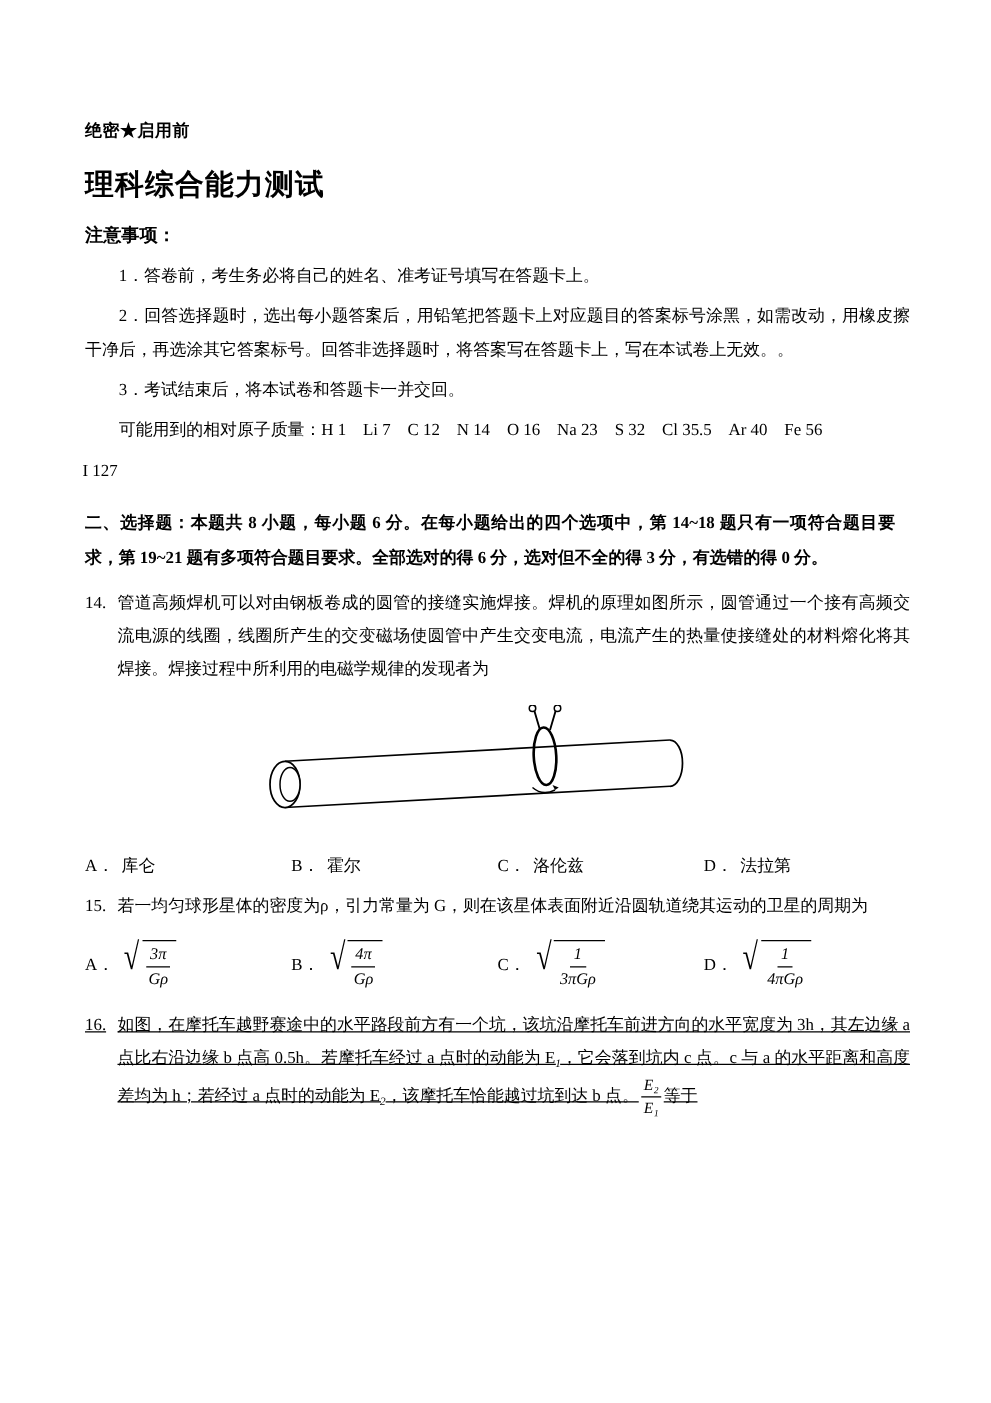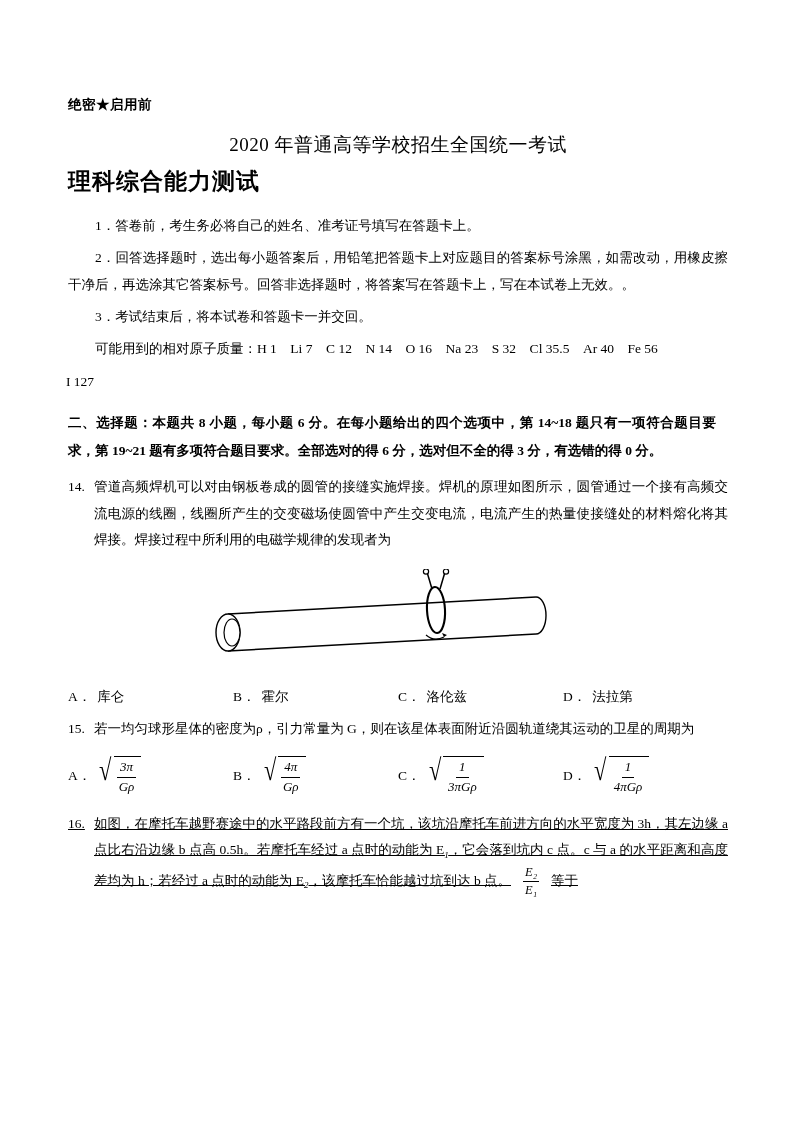--- a/index.html
+++ b/index.html
@@ -142,41 +142,41 @@
     vertical-align: sub;
     font-style: italic;
   }
   .inline-frac {
     display: inline-flex;
     flex-direction: column;
     align-items: center;
     vertical-align: middle;
     font-size: 12.5px;
     line-height: 1.2;
-    margin: 0 12px;
+    margin: 0 2px;
   }
   .inline-frac .n {
     border-bottom: 1px solid #000;
     padding: 0 2px 1px 2px;
   }
   .inline-frac .d {
     padding: 1px 2px 0 2px;
   }
 </style>
 </head>
 <body>
 
 <div class="page">
   <div class="content">
 
     <div class="secret">绝密★启用前</div>
 
-    <div class="title1">2020 年普通高等学校招生全国统一考试</div>
     <div class="title2">理科综合能力测试</div>
 
+    <div class="notice-head">注意事项：</div>
 
     <div class="para indent2">1．答卷前，考生务必将自己的姓名、准考证号填写在答题卡上。</div>
     <div class="para indent2">2．回答选择题时，选出每小题答案后，用铅笔把答题卡上对应题目的答案标号涂黑，如需改动，用橡皮擦干净后，再选涂其它答案标号。回答非选择题时，将答案写在答题卡上，写在本试卷上无效。。</div>
     <div class="para indent2">3．考试结束后，将本试卷和答题卡一并交回。</div>
     <div class="para indent2">可能用到的相对原子质量：H 1　Li 7　C 12　N 14　O 16　Na 23　S 32　Cl 35.5　Ar 40　Fe 56</div>
     <div class="para" style="margin-left:-2px;">I 127</div>
 
     <div class="section-head"><b>二、选择题：</b><b>本题共 8 小题，每小题 6 分。在每小题给出的四个选项中，第 14~18 题只有一项符合题目要求，第 19~21 题有多项符合题目要求。全部选对的得 6 分，选对但不全的得 3 分，有选错的得 0 分。</b></div>
 
     <div class="q-wrap">

